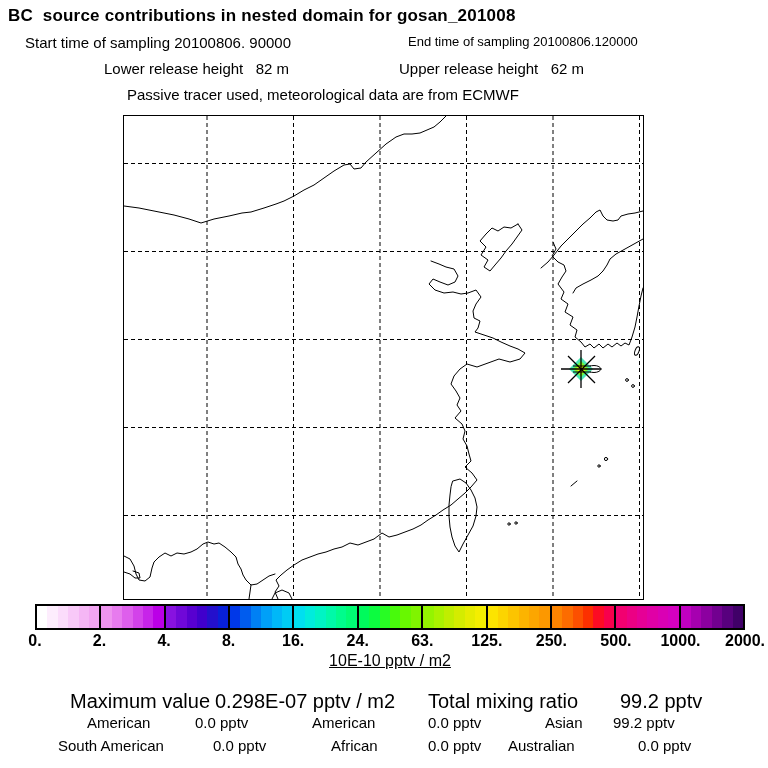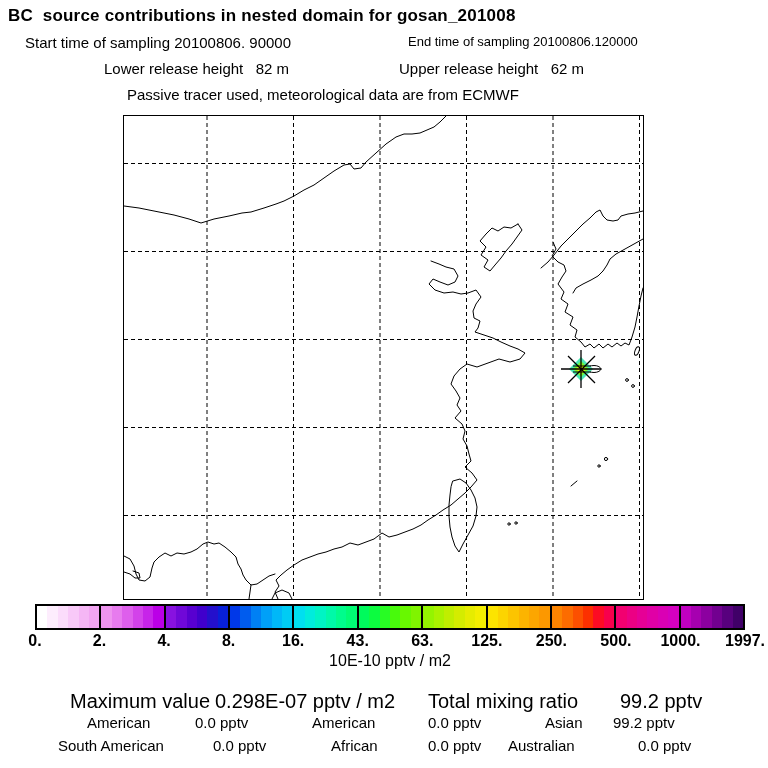--- a/index.html
+++ b/index.html
@@ -26,21 +26,21 @@
     position:absolute;left:35px;top:604px;width:710px;height:26px;
     border:2px solid #000;box-sizing:border-box;display:flex;
   }
   .cseg{flex:1;display:flex;border-right:2px solid #000;}
   .cseg:last-child{border-right:none;}
   .ccell{flex:1;}
   #cbar-ticks .tick{
     position:absolute;top:632px;transform:translateX(-50%);
     font-size:16px;font-weight:bold;white-space:pre;
   }
-  .unit{position:absolute;left:35px;top:652px;width:710px;text-align:center;font-size:16px;}
+  .unit{position:absolute;left:35px;top:652px;width:710px;text-align:center;font-size:16px;text-decoration:underline;}
   .f1{top:690px;font-size:20px;}
   .f2{top:714px;font-size:15px;}
   .f3{top:737px;font-size:15px;}
   .fspan{position:absolute;white-space:pre;}
 </style>
 </head>
 <body>
 
 <div class="abs title">BC  source contributions in nested domain for gosan_201008</div>
 <div class="abs l2a">Start time of sampling 20100806. 90000</div>
@@ -191,27 +191,27 @@
       <div class="ccell" style="background: rgb(88, 0, 126);"></div>
       <div class="ccell" style="background: rgb(64, 0, 104);"></div>
     </div>
   </div>
 <div id="cbar-ticks">
     <span class="tick" style="left: 35px;">0.</span>
     <span class="tick" style="left: 99.5455px;">2.</span>
     <span class="tick" style="left: 164.091px;">4.</span>
     <span class="tick" style="left: 228.636px;">8.</span>
     <span class="tick" style="left: 293.182px;">16.</span>
-    <span class="tick" style="left: 357.727px;">43.</span>
+    <span class="tick" style="left: 357.727px;">24.</span>
     <span class="tick" style="left: 422.273px;">63.</span>
     <span class="tick" style="left: 486.818px;">125.</span>
     <span class="tick" style="left: 551.364px;">250.</span>
     <span class="tick" style="left: 615.909px;">500.</span>
     <span class="tick" style="left: 680.455px;">1000.</span>
-    <span class="tick" style="left: 745px;">1997.</span>
+    <span class="tick" style="left: 745px;">2000.</span>
   </div>
 <div class="abs unit">10E-10 pptv / m2</div>
 
 <span class="fspan f1" style="left:70px">Maximum value</span>
 <span class="fspan f1" style="left:215px">0.298E-07 pptv / m2</span>
 <span class="fspan f1" style="left:428px">Total mixing ratio</span>
 <span class="fspan f1" style="left:620px">99.2 pptv</span>
 
 <span class="fspan f2" style="left:87px">American</span>
 <span class="fspan f2" style="left:195px">0.0 pptv</span>

